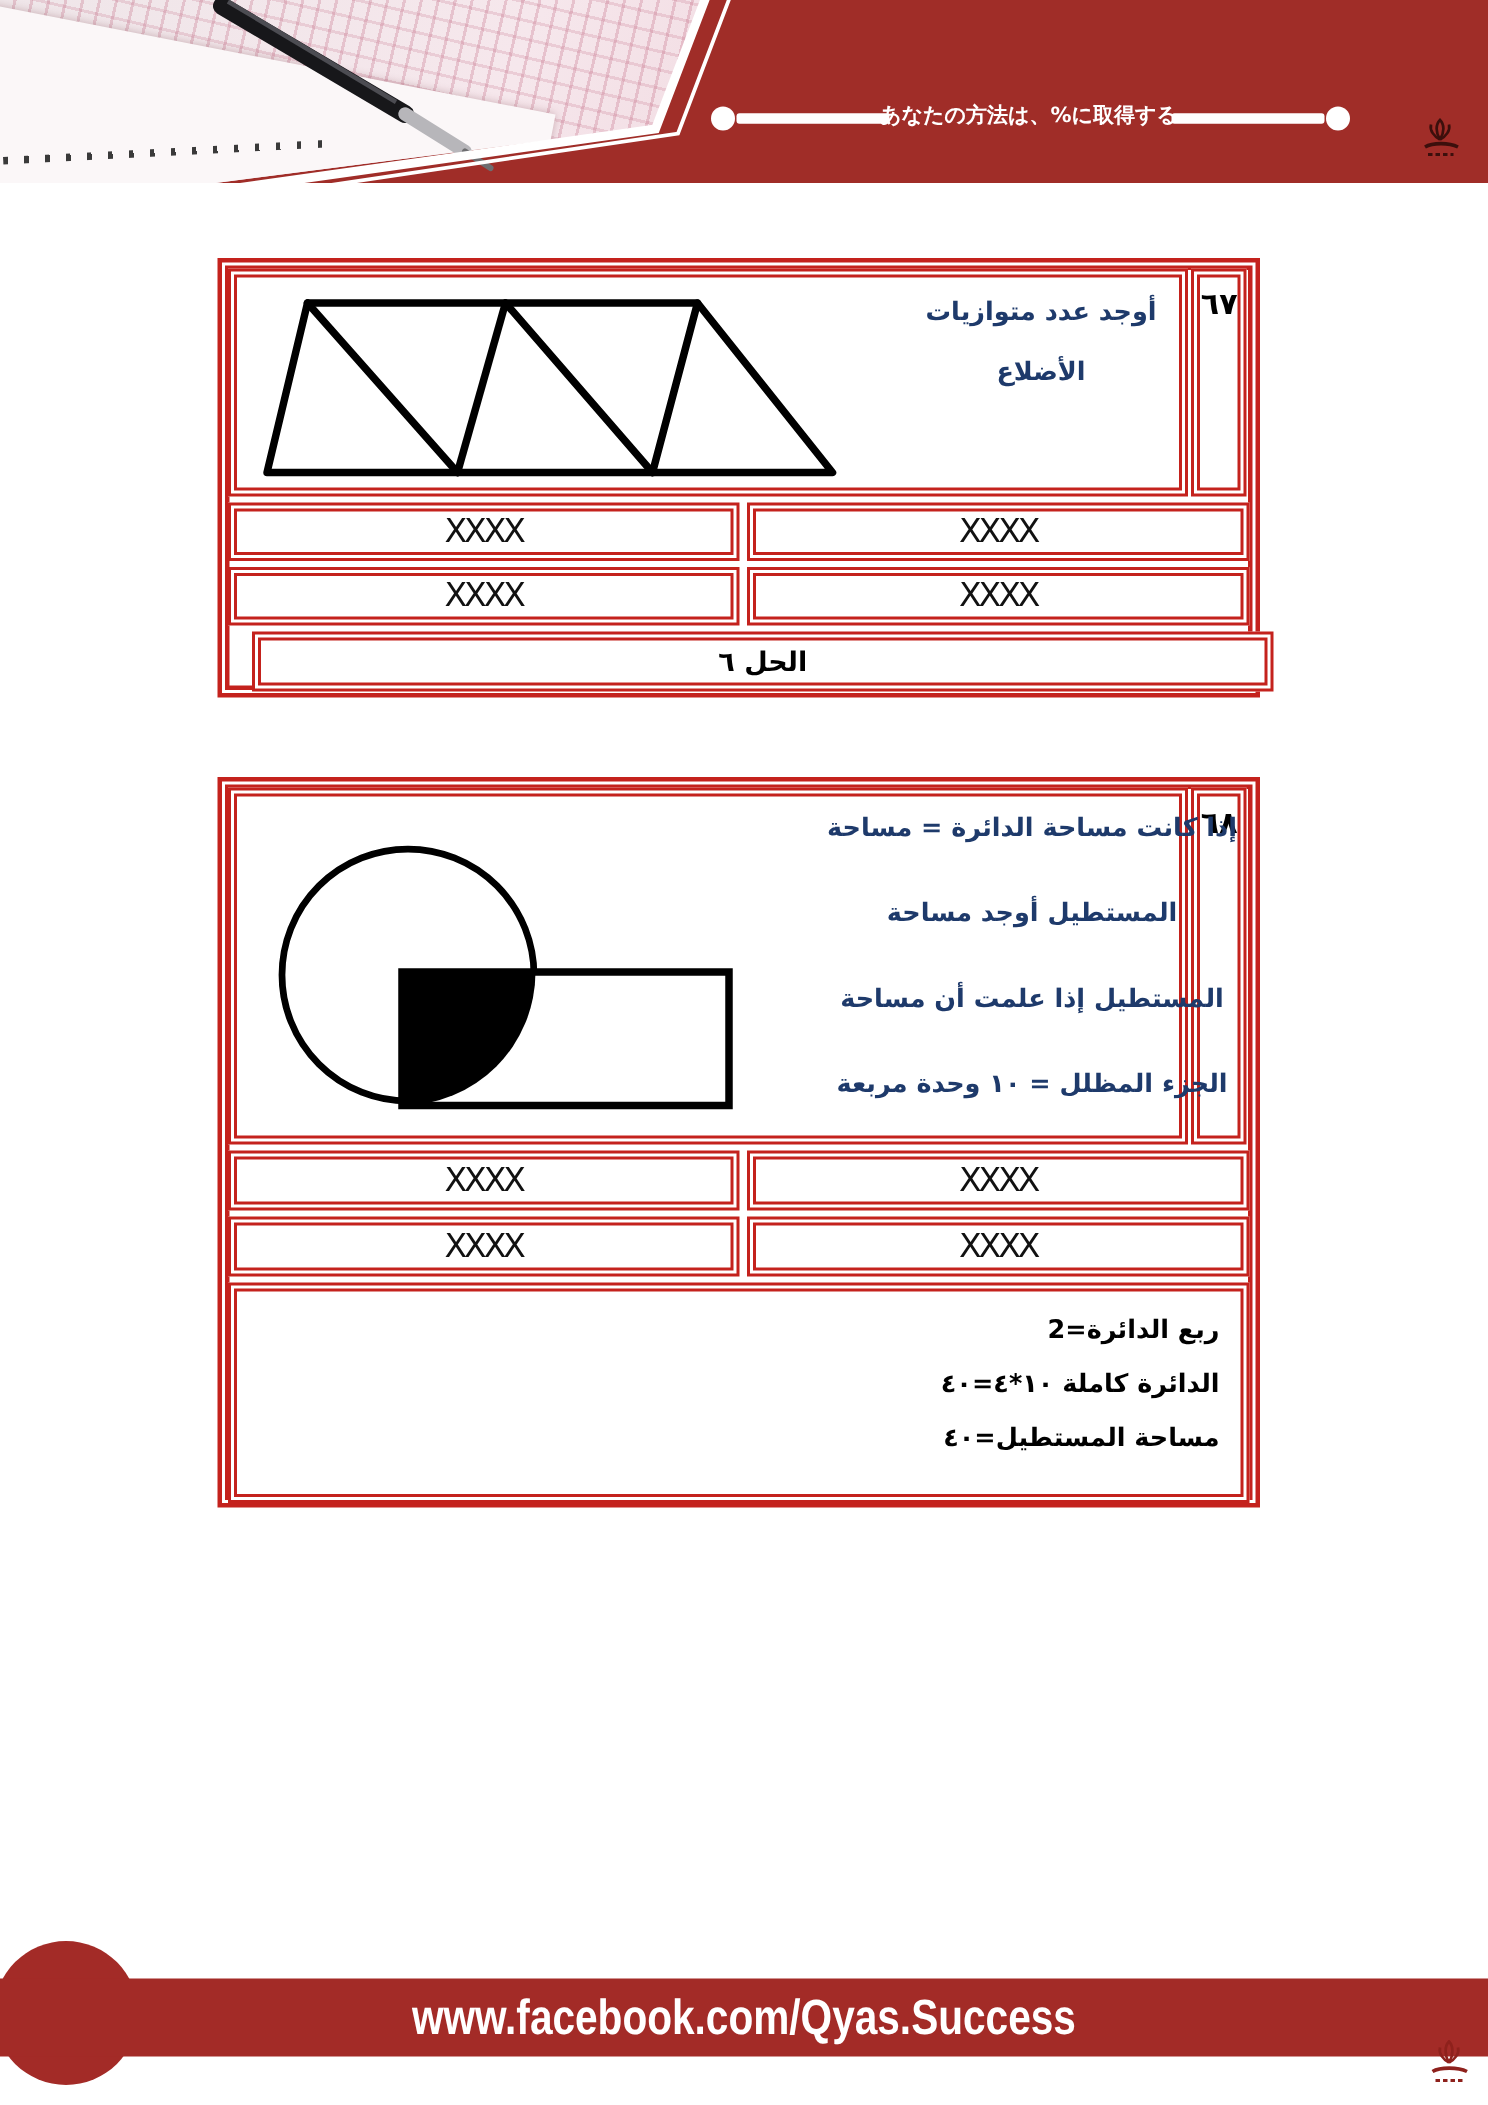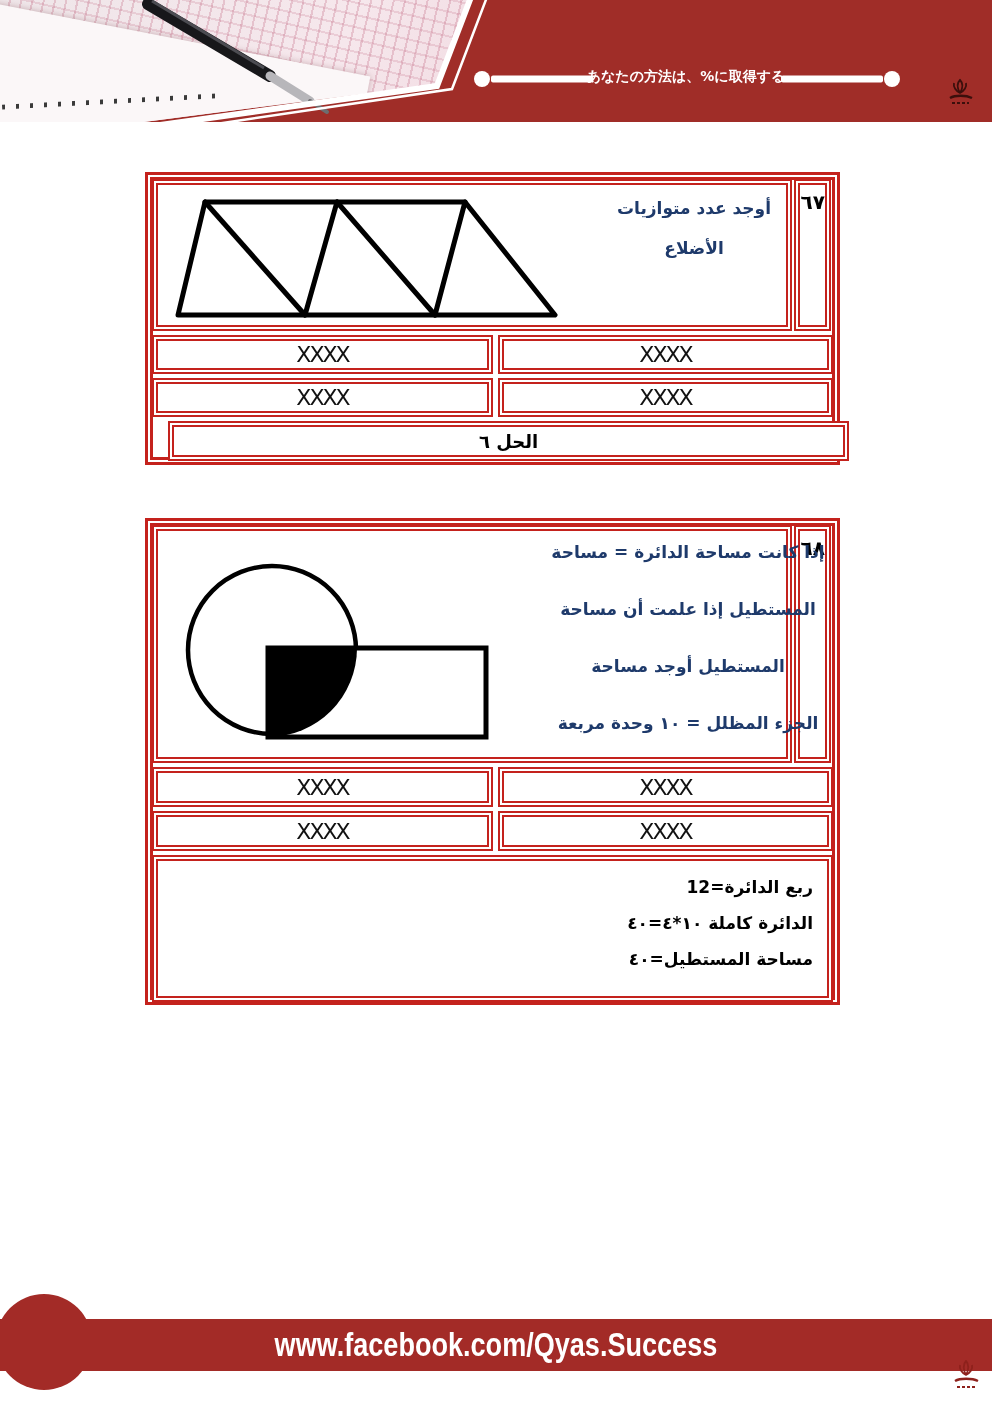--- a/index.html
+++ b/index.html
@@ -109,38 +109,38 @@
 
   <div class="abs redbox sol-center" style="left:168px;top:421px;width:681px;height:40px;">الحل ٦</div>
 
   <div class="abs outerbox" style="left:145px;top:518px;width:695px;height:487px;"></div>
 
   <div class="abs redbox" style="left:152px;top:525px;width:640px;height:238px;"></div>
   <div class="abs redbox numcol" style="left:794px;top:525px;width:37px;height:238px;">٦٨</div>
 
   <div class="abs qtext" style="left:500px;top:524px;width:288px;line-height:57px;margin-left:44px;">
     <div>إذا كانت مساحة الدائرة = مساحة</div>
+    <div>المستطيل أوجد مساحة</div>
     <div>المستطيل إذا علمت أن مساحة</div>
-    <div>المستطيل أوجد مساحة</div>
     <div>الجزء المظلل = ١٠ وحدة مربعة</div>
   </div>
 
   <svg class="abs" style="left:180px;top:562px;" width="315" height="185" viewBox="0 0 315 185">
     <circle cx="92" cy="88" r="84" fill="none" stroke="#000000" stroke-width="4.5"></circle>
     <rect x="88" y="86" width="218" height="89" fill="#ffffff" stroke="#000000" stroke-width="5"></rect>
     <path d="M88,86 L177,86 A89,89 0 0 1 88,175 Z" fill="#000000"></path>
   </svg>
 
   <div class="abs redbox answer" style="left:152px;top:767px;width:341px;height:40px;">XXXX</div>
   <div class="abs redbox answer" style="left:498px;top:767px;width:335px;height:40px;">XXXX</div>
   <div class="abs redbox answer" style="left:152px;top:811px;width:341px;height:40px;">XXXX</div>
   <div class="abs redbox answer" style="left:498px;top:811px;width:335px;height:40px;">XXXX</div>
 
   <div class="abs redbox sol-lines" style="left:152px;top:855px;width:681px;height:147px;">
-    <div>ربع الدائرة=12</div>
+    <div>ربع الدائرة=2</div>
     <div>الدائرة كاملة ١٠*٤=٤٠</div>
     <div>مساحة المستطيل=٤٠</div>
   </div>
 
   <div class="footer-circle"></div>
   <div class="footer-bar">
     <span class="footer-url">www.facebook.com/Qyas.Success</span>
   </div>
   <svg class="abs" style="left:948px;top:1360px;" width="36" height="32" viewBox="0 0 36 32">
     <g stroke="#8e211c" fill="none">

